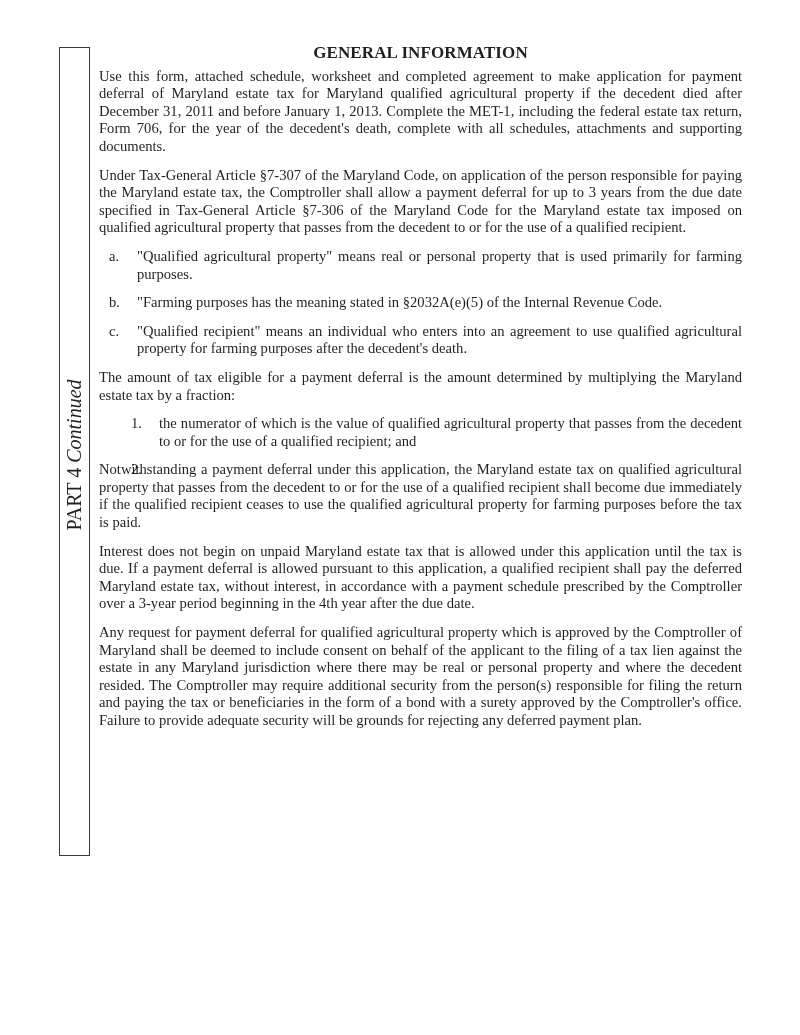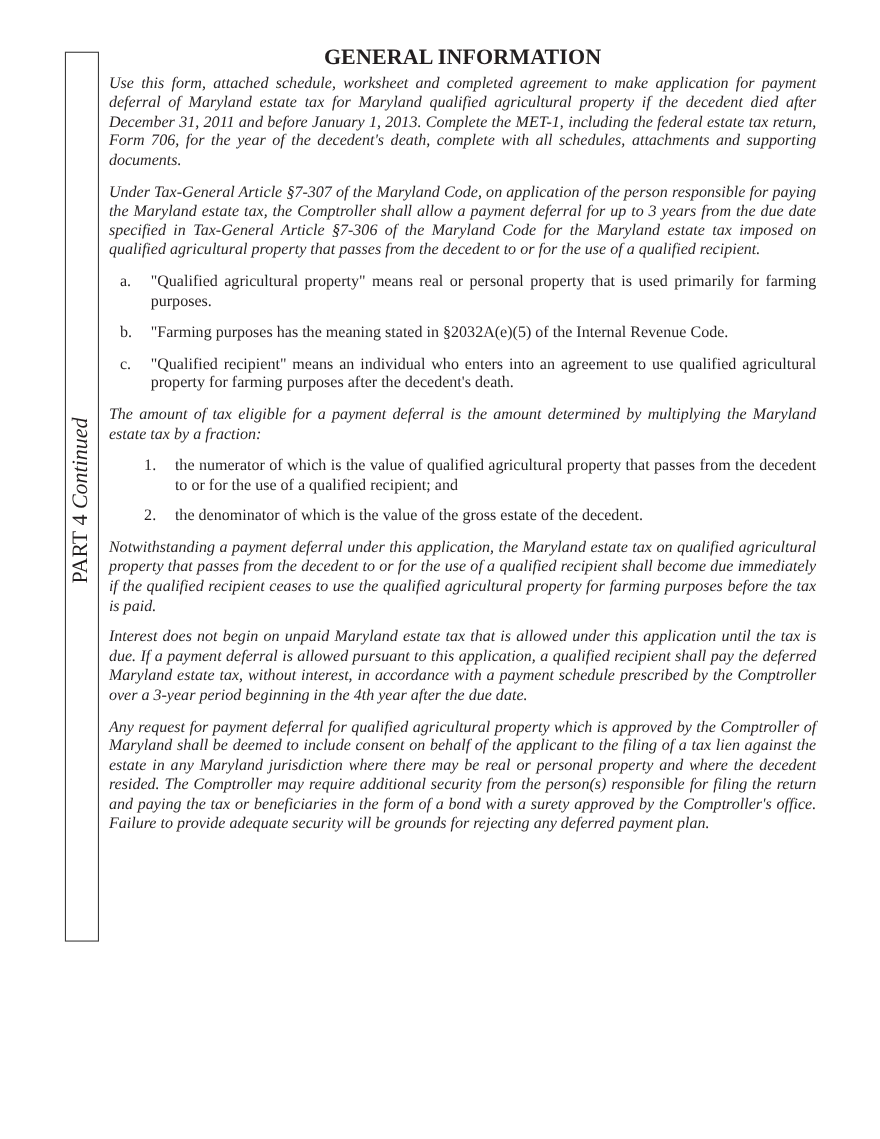--- a/index.html
+++ b/index.html
@@ -37,29 +37,28 @@
     .content {
       position: absolute;
       left: 99px;
       top: 44px;
       width: 643px;
       font-size: 14.6px;
       line-height: 17.6px;
     }
     h1 {
       text-align: center;
-      font-size: 20px;
+      font-size: 17px;
       font-weight: bold;
       margin: 0 0 6px 0;
       letter-spacing: 0.1px;
     }
     p {
       margin: 0 0 11px 0;
       text-align: justify;
-      font-style: italic;
     }
     .list {
       margin: 0 0 11px 0;
       padding: 0;
       list-style: none;
     }
     .list li {
       position: relative;
       text-align: justify;
       margin-bottom: 11px;
@@ -101,20 +100,19 @@
 
   <p>The amount of tax eligible for a payment deferral is the amount determined by multiplying the Maryland estate tax by a fraction:</p>
 
   <ul class="list num">
     <li>
       <span class="marker">1.</span>
       <span>the numerator of which is the value of qualified agricultural property that passes from the decedent to or for the use of a qualified recipient; and</span>
     </li>
     <li style="margin-bottom:0">
       <span class="marker">2.</span>
-      <span>the denominator of which is the value of the gross estate of the decedent.</span>
     </li>
   </ul>
 
   <p>Notwithstanding a payment deferral under this application, the Maryland estate tax on qualified agricultural property that passes from the decedent to or for the use of a qualified recipient shall become due immediately if the qualified recipient ceases to use the qualified agricultural property for farming purposes before the tax is paid.</p>
   <p>Interest does not begin on unpaid Maryland estate tax that is allowed under this application until the tax is due. If a payment deferral is allowed pursuant to this application, a qualified recipient shall pay the deferred Maryland estate tax, without interest, in accordance with a payment schedule prescribed by the Comptroller over a 3-year period beginning in the 4th year after the due date.</p>
   <p>Any request for payment deferral for qualified agricultural property which is approved by the Comptroller of Maryland shall be deemed to include consent on behalf of the applicant to the filing of a tax lien against the estate in any Maryland jurisdiction where there may be real or personal property and where the decedent resided. The Comptroller may require additional security from the person(s) responsible for filing the return and paying the tax or beneficiaries in the form of a bond with a surety approved by the Comptroller's office. Failure to provide adequate security will be grounds for rejecting any deferred payment plan.</p>
 </div>
 
 </body></html>

